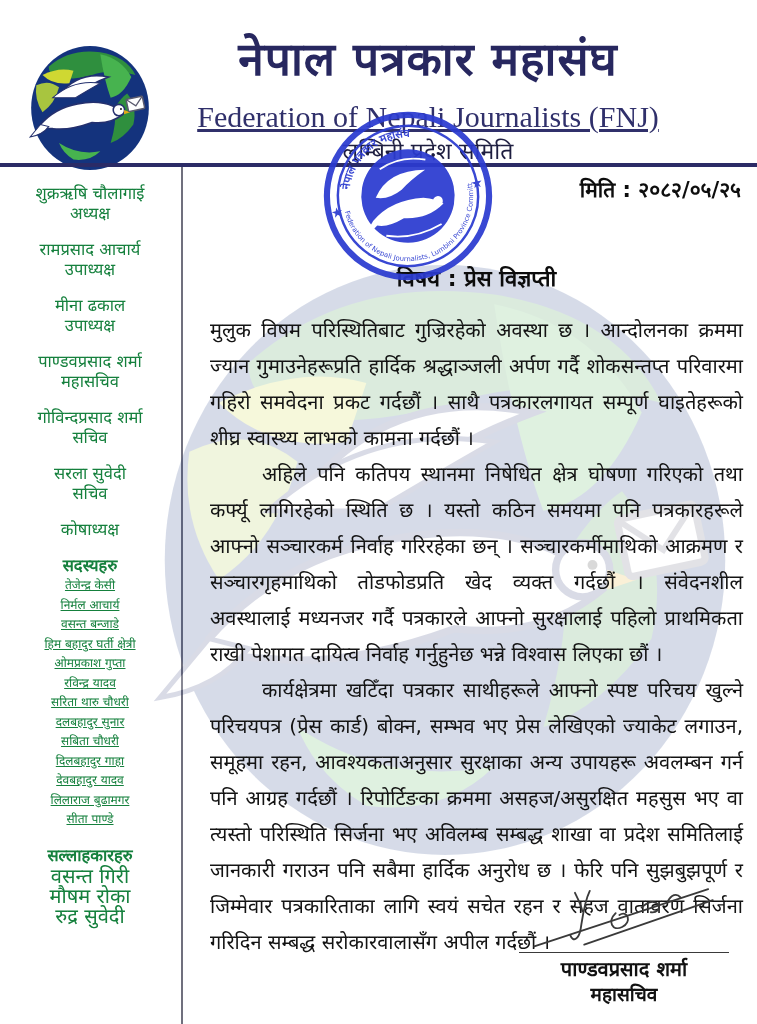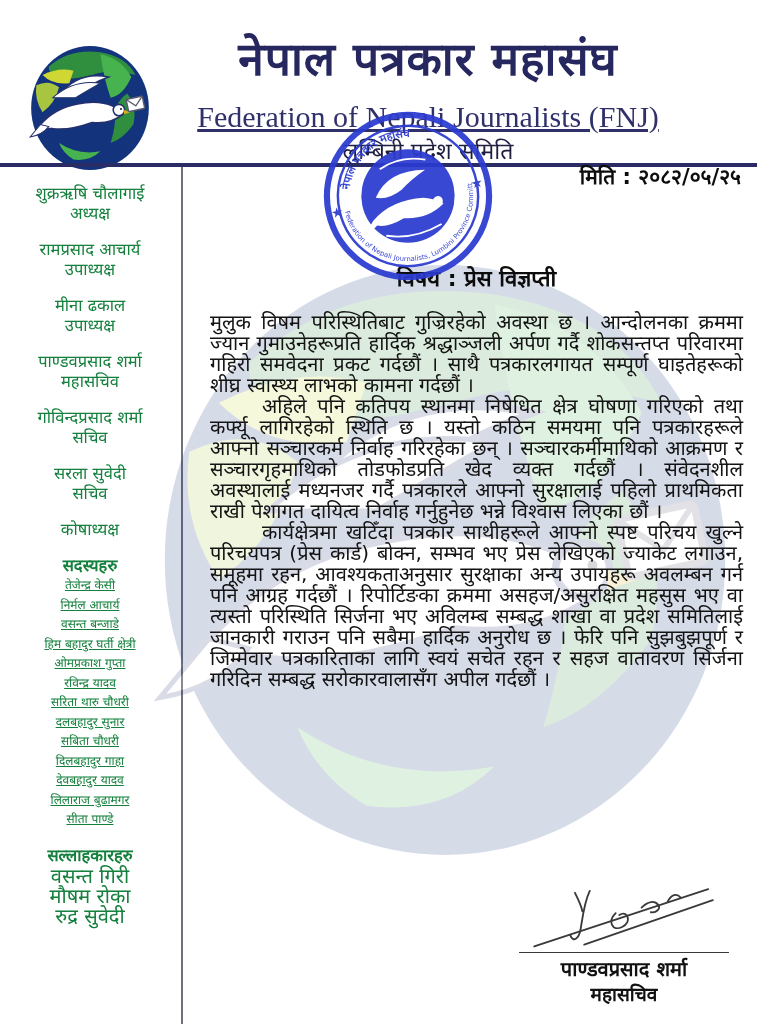--- a/index.html
+++ b/index.html
@@ -8,38 +8,38 @@
     margin:0 auto;overflow:hidden;
     font-family:"DejaVu Sans",sans-serif;color:#141414;
   }
   
   .logo{position:absolute;left:28px;top:44px;width:124px;height:128px;}
   .titleblock{position:absolute;left:158px;top:34px;width:540px;text-align:center;line-height:1.1;}
   .org-np{font-size:46px;font-weight:700;color:#27275f;letter-spacing:1px;}
   .org-en{font-size:30px;color:#30306b;font-family:"Liberation Serif","DejaVu Serif",serif;margin-top:15px;text-decoration:underline;}
   .org-sub{font-size:23px;color:#1e1e40;margin-top:6px;}
   .rule{position:absolute;left:0;top:163px;width:757px;height:4px;background:#2b2b66;}
-  .date{position:absolute;right:16px;top:162px;font-size:21px;font-weight:700;color:#0d0d0d;}
+  .date{position:absolute;right:16px;top:175px;font-size:21px;font-weight:700;color:#0d0d0d;}
   
   .stamp{position:absolute;left:322px;top:110px;width:172px;height:172px;
          transform:rotate(-12deg);opacity:.93;z-index:5;}
   
   .vline{position:absolute;left:181px;top:167px;width:2px;height:857px;background:#70707e;}
   .sidebar{position:absolute;left:0;top:184px;width:180px;text-align:center;color:#15803d;}
   .off{margin-bottom:16px;}
   .off-name{font-size:16.5px;line-height:20px;}
   .off-role{font-size:16.5px;font-weight:400;line-height:20px;}
   .grp-head{font-size:16.5px;font-weight:700;margin-top:16px;line-height:20px;}
   .grp-item{font-size:12px;line-height:19.5px;text-decoration:underline;}
   .adv-item{font-size:20px;line-height:20px;}
   
   .watermark{position:absolute;left:150px;top:255px;width:590px;height:610px;opacity:.17;z-index:0;}
   .bodycol{position:absolute;left:210px;top:262px;width:533px;z-index:2;}
   .subject{text-align:center;font-size:22px;font-weight:700;color:#0c0c0c;margin-bottom:20px;}
-  .para{font-size:20px;line-height:21px;text-align:justify;margin:0;color:#131313;}
+  .para{font-size:20px;line-height:36px;text-align:justify;margin:0;color:#131313;}
   .para.indent{text-indent:52px;}
   
   .sig{position:absolute;left:505px;top:878px;width:238px;text-align:center;z-index:2;}
   .scribble{width:212px;height:74px;display:block;margin:0 auto;}
   .sigline{width:210px;border-top:1.6px solid #3a3a3a;margin:0 auto 4px auto;}
   .sig-name{font-size:20px;font-weight:600;color:#111;line-height:25px;}
   .sig-role{font-size:19px;font-weight:700;color:#111;line-height:24px;}
 </style>
 </head>
 <body>

